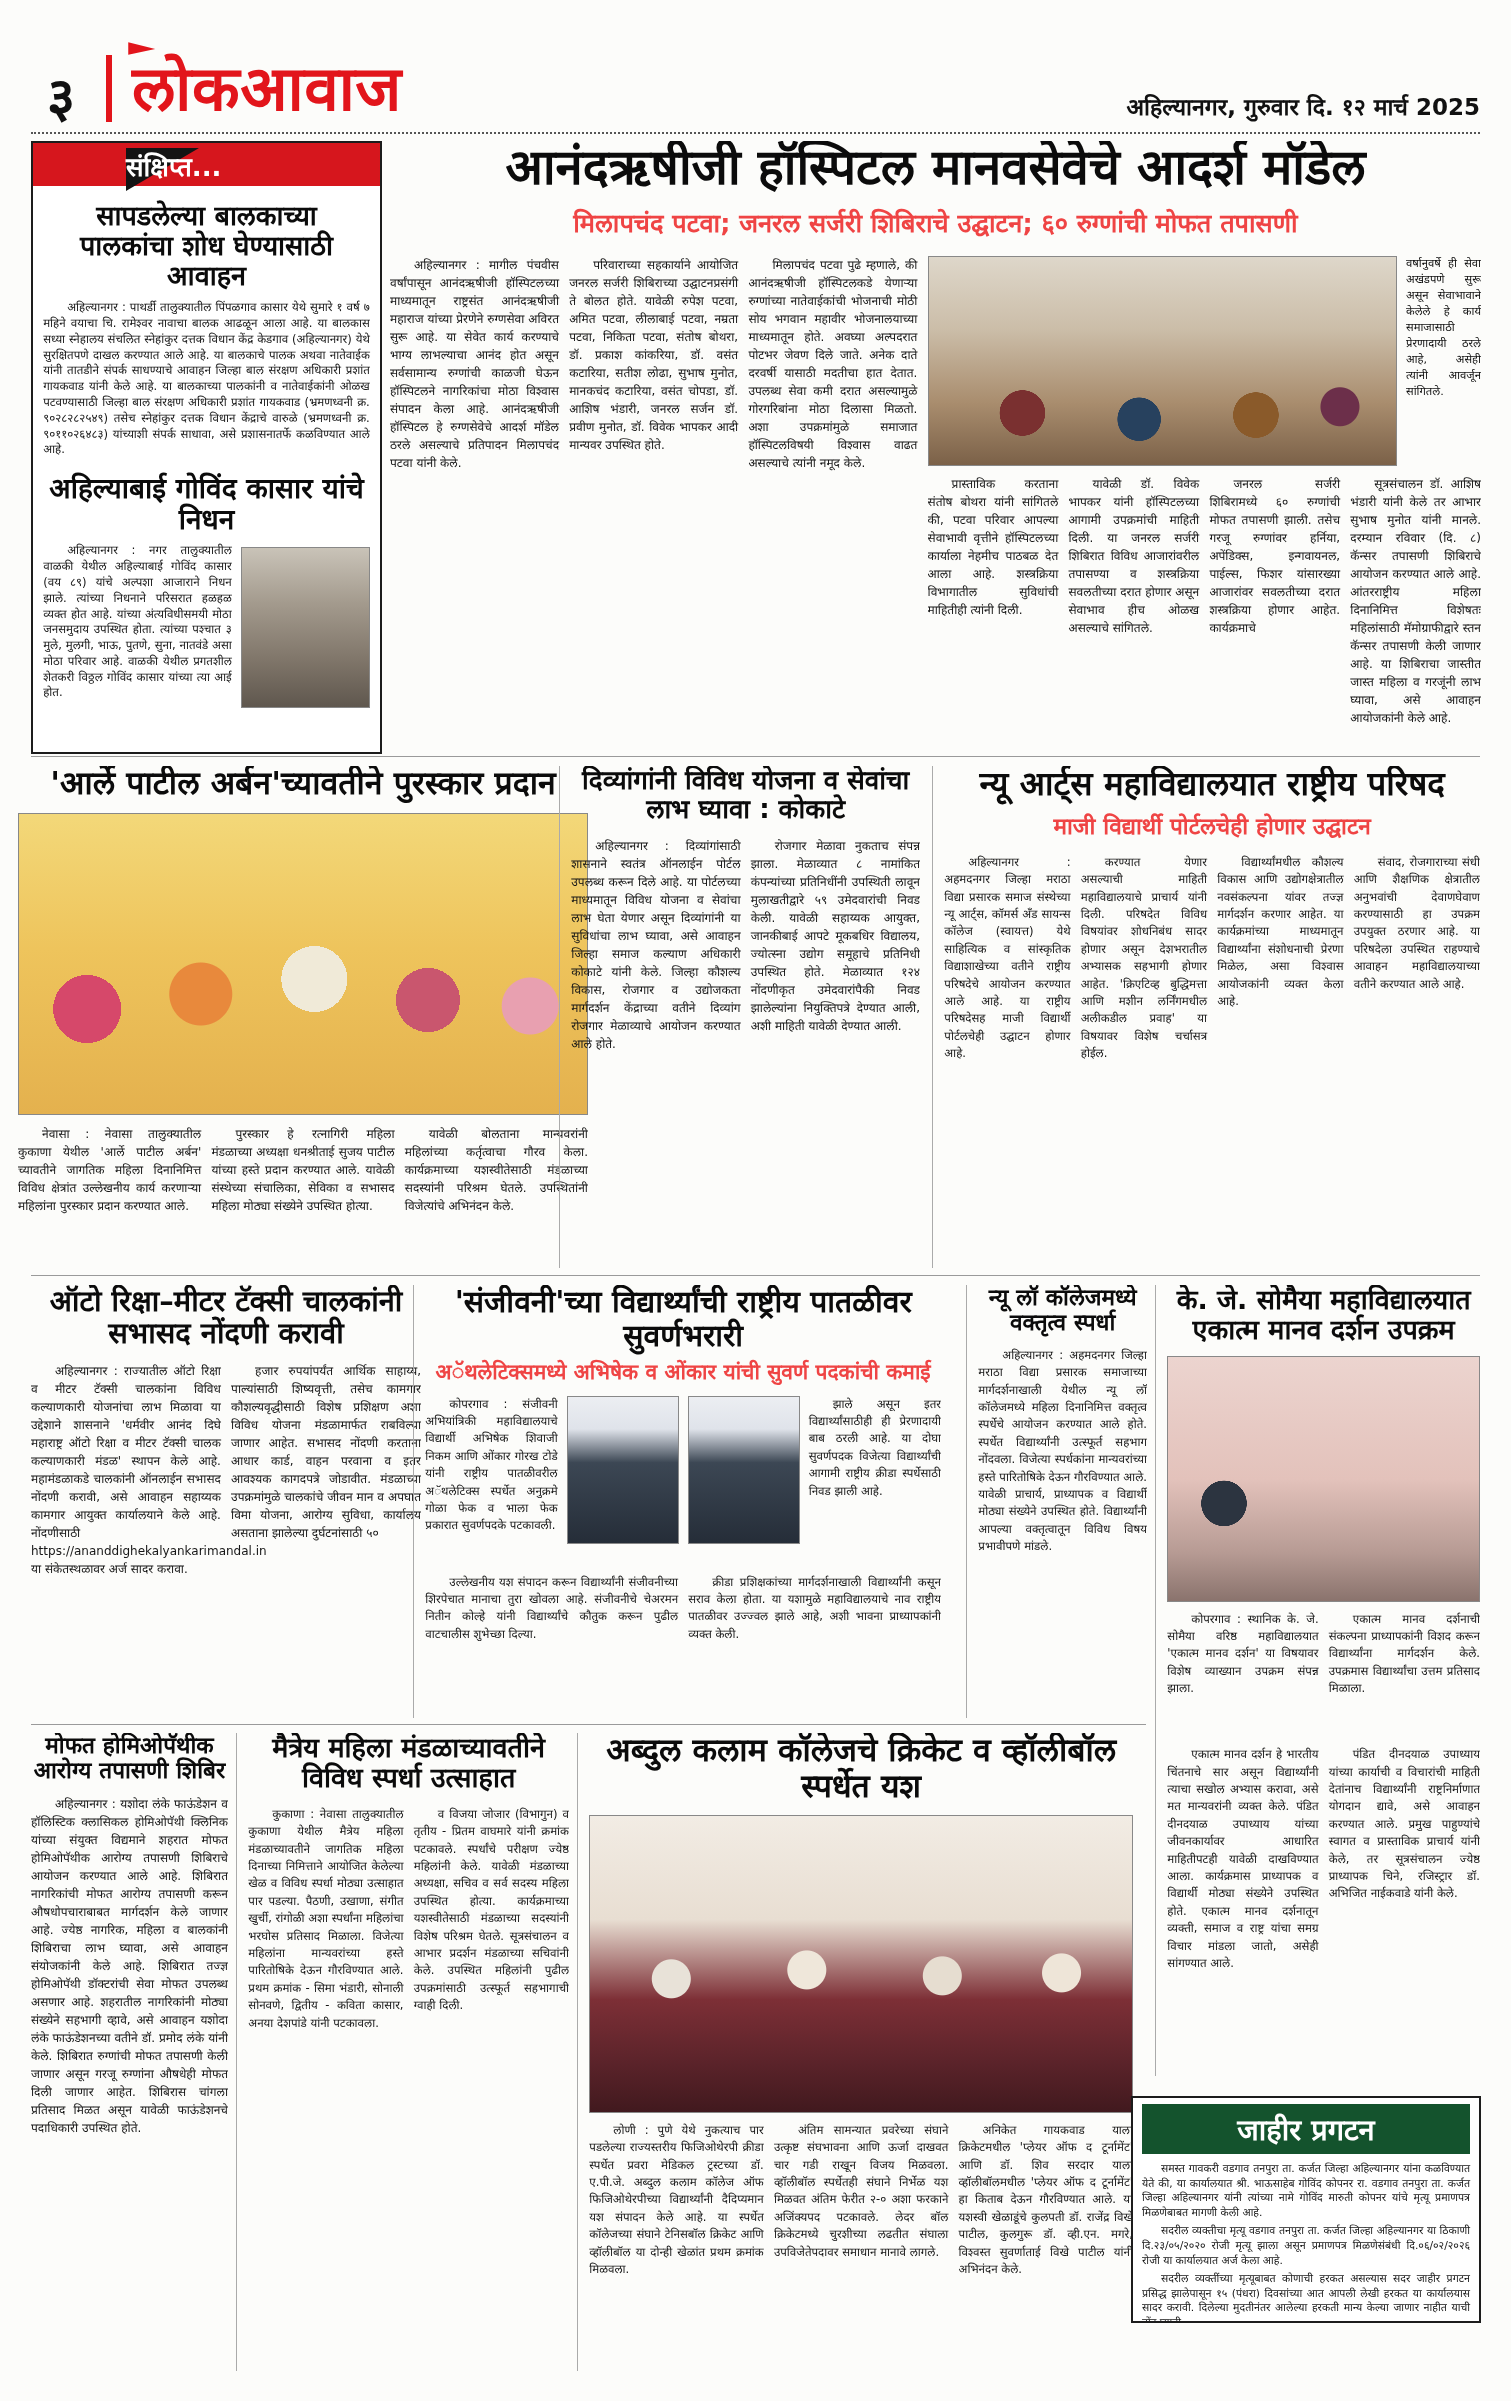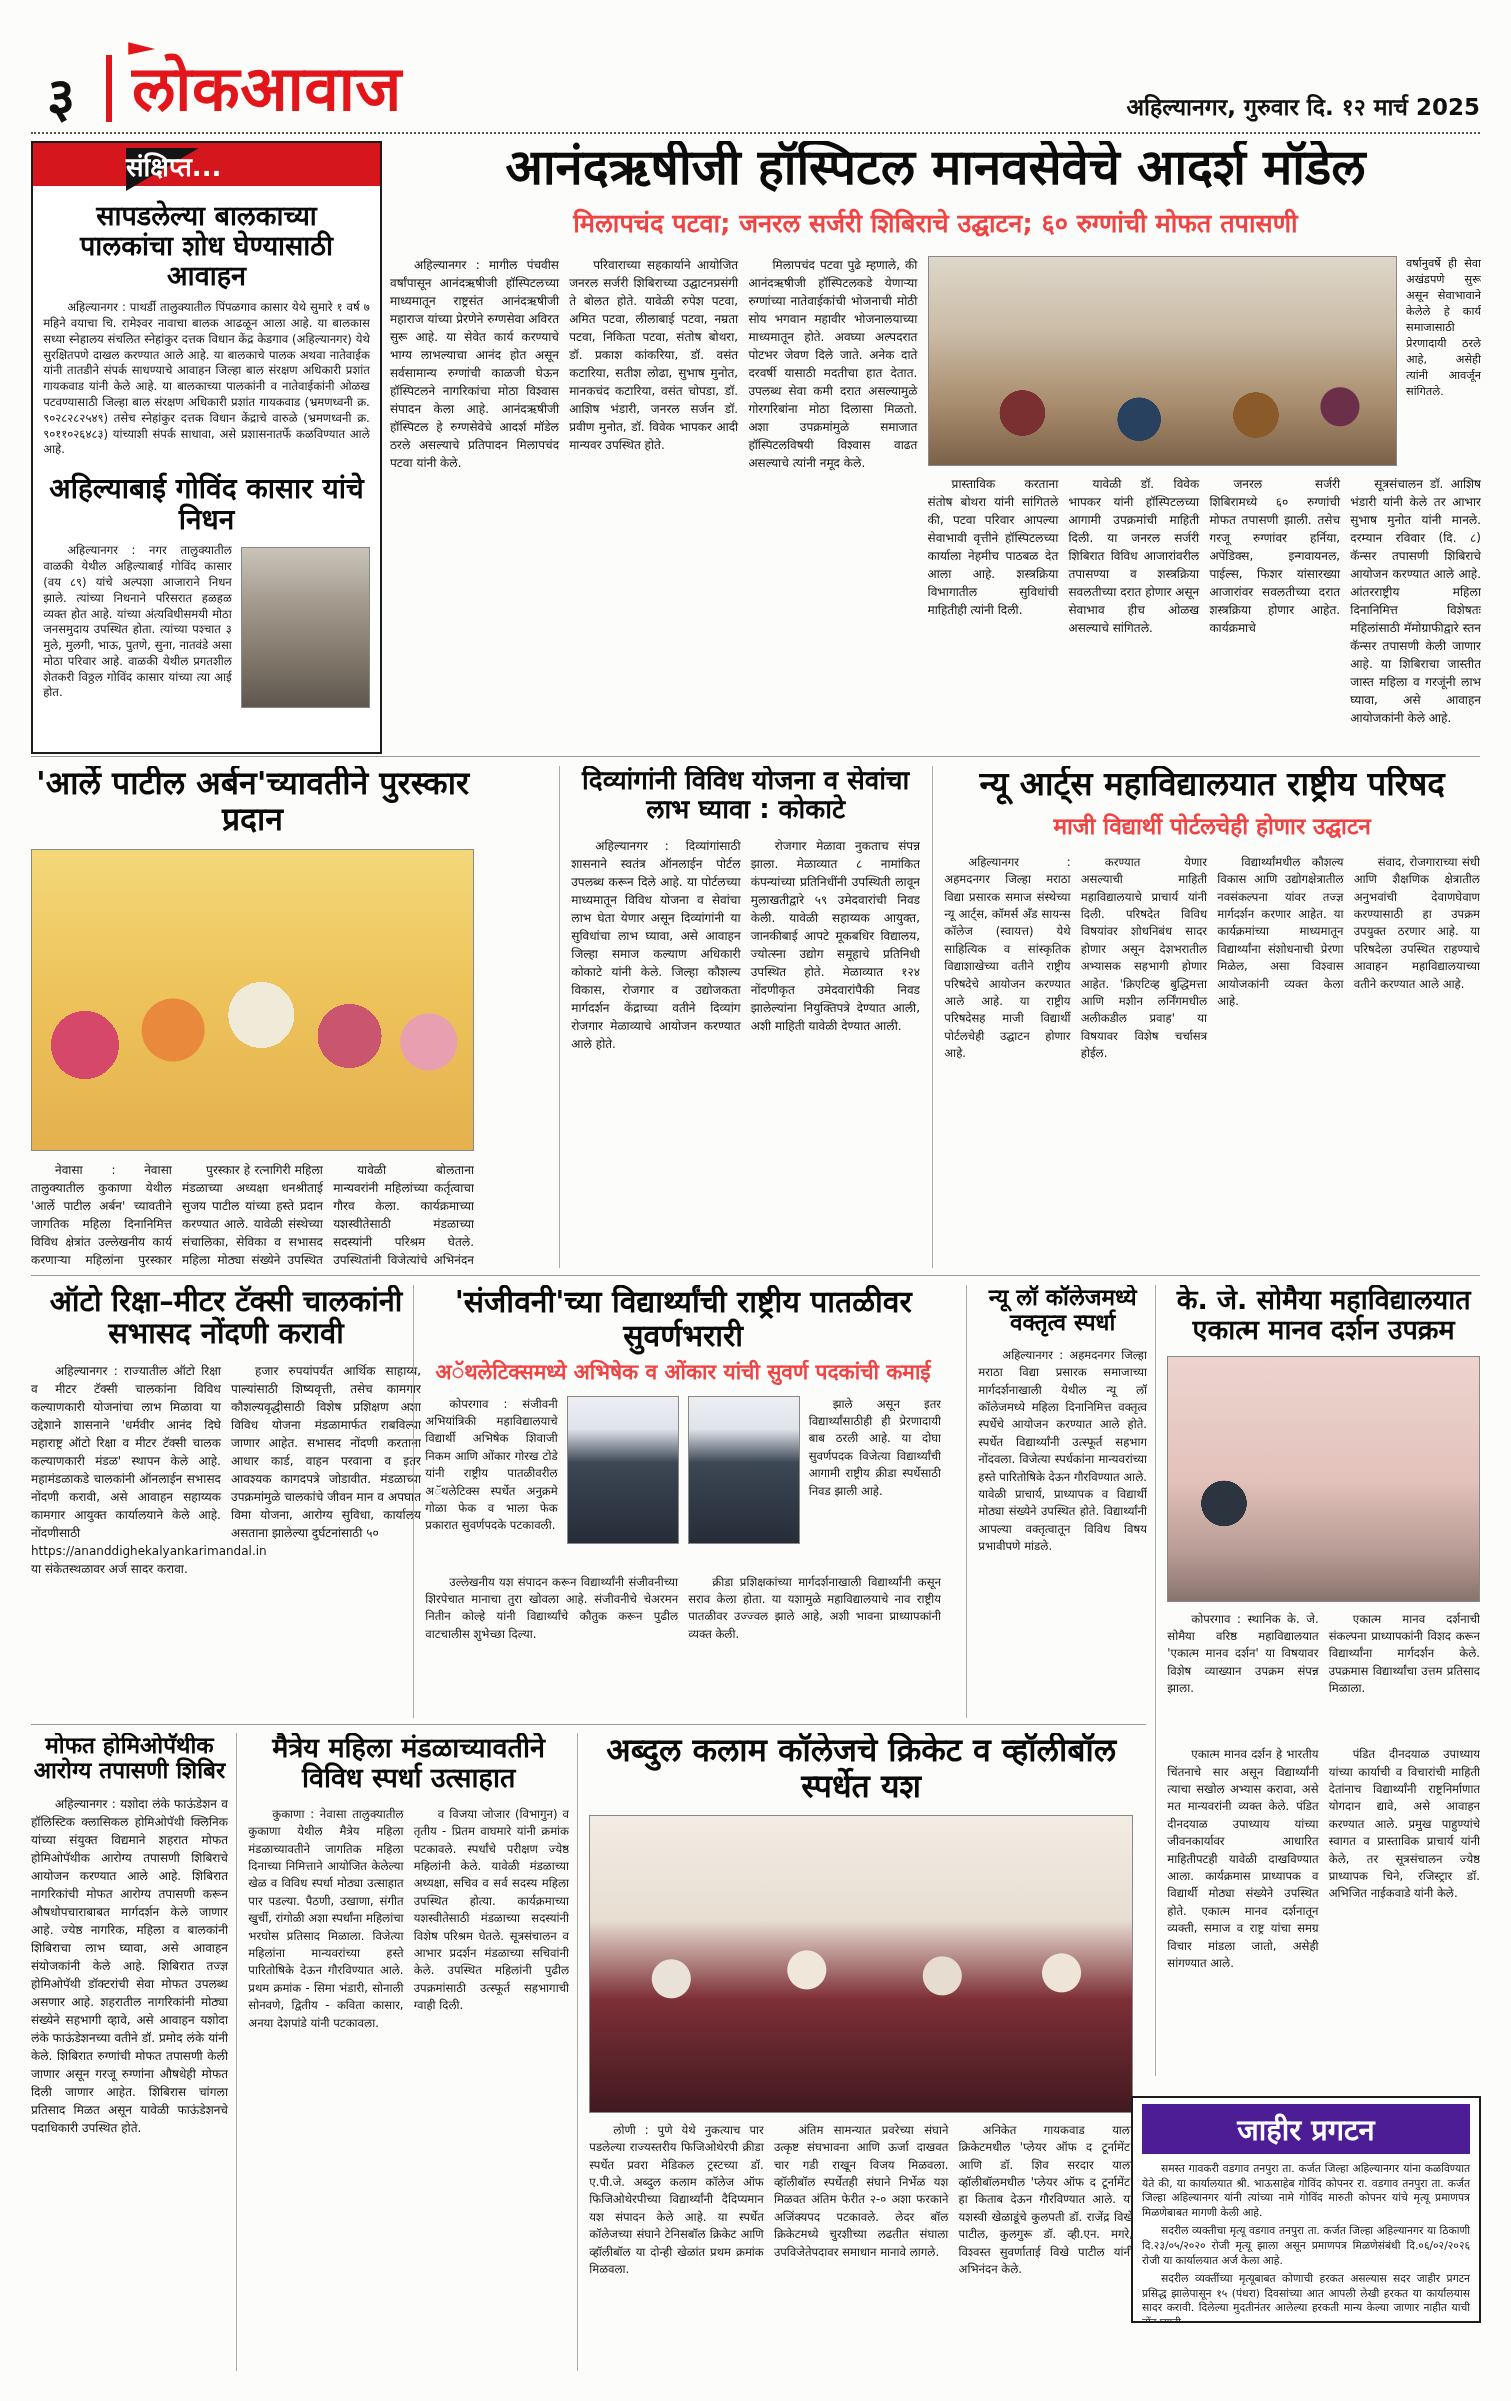--- a/index.html
+++ b/index.html
@@ -74,21 +74,21 @@
   #mait-hl{font-size:27px;}
   #kalam-hl{font-size:32px;}
   #kalam-photo{height:296px;margin-top:10.2px;background:
      radial-gradient(circle at 15% 55%,#e8e2d8 0 19px,transparent 20px),
      radial-gradient(circle at 40% 52%,#efe7da 0 19px,transparent 20px),
      radial-gradient(circle at 65% 54%,#e6ddd0 0 19px,transparent 20px),
      radial-gradient(circle at 87% 53%,#eee5d8 0 19px,transparent 20px),
      linear-gradient(180deg,#f2ece4 0%,#e8ded2 35%,#7d2f36 62%,#5d242b 82%,#41191e 100%);}
   
   #notice{border:2.3px solid #1c1c1c;background:#fff;padding:4.5px 9px;overflow:hidden;}
-  #notice-band{background:#4c1d95;color:#fff;text-align:center;font-size:29px;font-weight:800;
+  #notice-band{background:#14532d;color:#fff;text-align:center;font-size:29px;font-weight:800;
                padding:5.6px 0;margin:1.1px 0 8px;}
   #notice .body{font-size:10.7px;line-height:1.38;text-indent:19px;}
   .flag{position:absolute;}
 </style>
 </head>
 <body>
 
 <div id="page">
 
   <header class="abs" id="masthead" style="left:31px;top:52px;width:1449px;height:78px;">
@@ -133,21 +133,21 @@
           <div class="col body">यावेळी डॉ. विवेक भापकर यांनी हॉस्पिटलच्या आगामी उपक्रमांची माहिती दिली. या जनरल सर्जरी शिबिरात विविध आजारांवरील तपासण्या व शस्त्रक्रिया सवलतीच्या दरात होणार असून सेवाभाव हीच ओळख असल्याचे सांगितले.</div>
           <div class="col body">जनरल सर्जरी शिबिरामध्ये ६० रुग्णांची मोफत तपासणी झाली. तसेच गरजू रुग्णांवर हर्निया, अपेंडिक्स, इन्गवायनल, पाईल्स, फिशर यांसारख्या आजारांवर सवलतीच्या दरात शस्त्रक्रिया होणार आहेत. कार्यक्रमाचे</div>
           <div class="col body">सूत्रसंचालन डॉ. आशिष भंडारी यांनी केले तर आभार सुभाष मुनोत यांनी मानले. दरम्यान रविवार (दि. ८) कॅन्सर तपासणी शिबिराचे आयोजन करण्यात आले आहे. आंतरराष्ट्रीय महिला दिनानिमित्त विशेषतः महिलांसाठी मॅमोग्राफीद्वारे स्तन कॅन्सर तपासणी केली जाणार आहे. या शिबिराचा जास्तीत जास्त महिला व गरजूंनी लाभ घ्यावा, असे आवाहन आयोजकांनी केले आहे.</div>
         </div>
       </div>
     </div>
   </section>
 
   <div class="abs hrule" style="left:31px;top:756px;width:1449px;"></div>
 
-  <section class="abs" style="left:31px;top:766px;width:443px;height:502px;overflow:hidden;">
+  <section class="abs" style="left:18px;top:766px;width:570px;height:502px;overflow:hidden;">
     <h2 class="hl" id="arle-hl">'आर्ले पाटील अर्बन'च्यावतीने पुरस्कार प्रदान</h2>
     <div class="photo" id="arle-photo"></div>
     <div class="cols" style="margin-top:10.2px;height:151px;">
       <div class="col body" style="font-size:12px;">नेवासा : नेवासा तालुक्यातील कुकाणा येथील 'आर्ले पाटील अर्बन' च्यावतीने जागतिक महिला दिनानिमित्त विविध क्षेत्रांत उल्लेखनीय कार्य करणाऱ्या महिलांना पुरस्कार प्रदान करण्यात आले.</div>
       <div class="col body" style="font-size:12px;">पुरस्कार हे रत्नागिरी महिला मंडळाच्या अध्यक्षा धनश्रीताई सुजय पाटील यांच्या हस्ते प्रदान करण्यात आले. यावेळी संस्थेच्या संचालिका, सेविका व सभासद महिला मोठ्या संख्येने उपस्थित होत्या.</div>
       <div class="col body" style="font-size:12px;">यावेळी बोलताना मान्यवरांनी महिलांच्या कर्तृत्वाचा गौरव केला. कार्यक्रमाच्या यशस्वीतेसाठी मंडळाच्या सदस्यांनी परिश्रम घेतले. उपस्थितांनी विजेत्यांचे अभिनंदन केले.</div>
     </div>
   </section>
 
   <section class="abs vline" style="left:559px;top:766px;width:361px;height:502px;padding-left:11.3px;overflow:hidden;">

